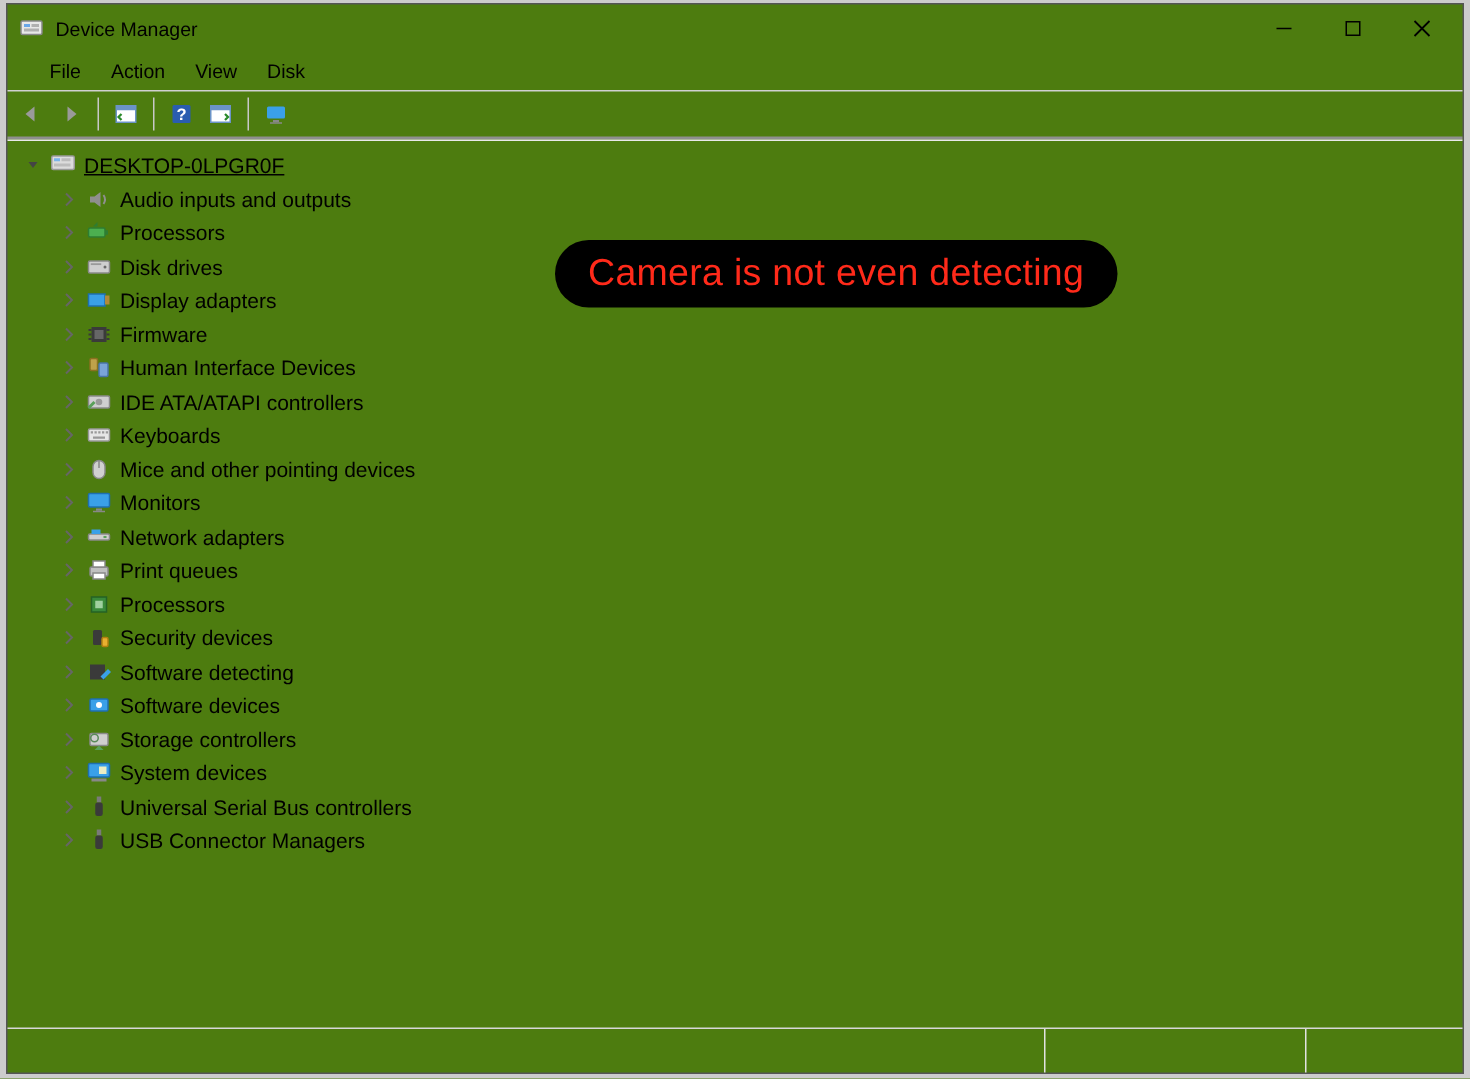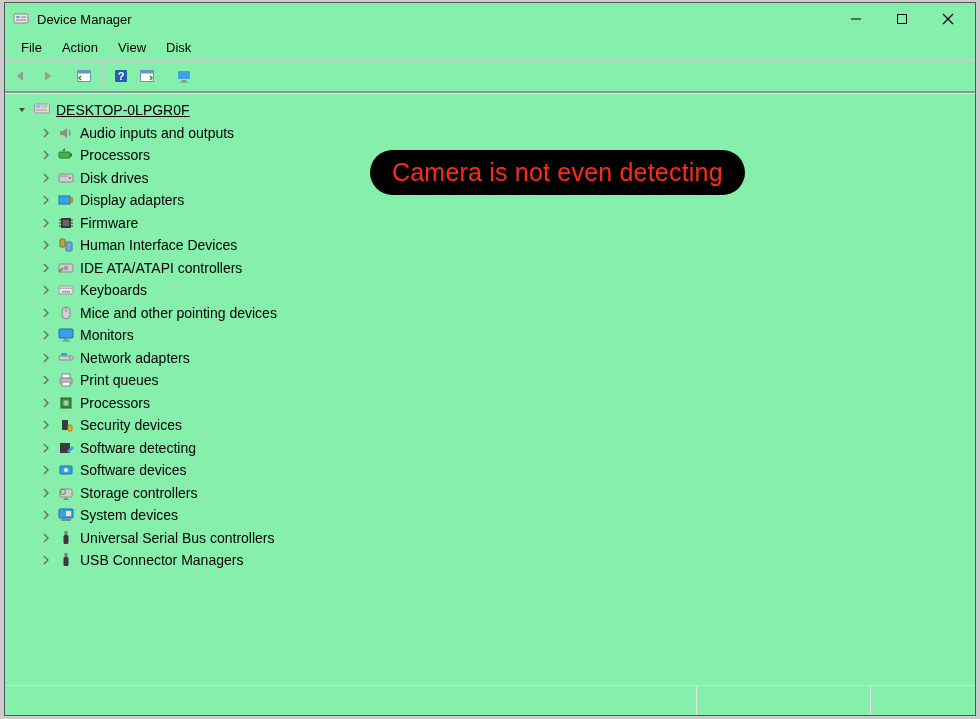--- a/index.html
+++ b/index.html
@@ -9,21 +9,21 @@
   background: #ccc;
   width: 980px;
   height: 719px;
   overflow: hidden;
   position: relative;
 }
 .window {
   position: absolute;
   left: 4px; top: 2px;
   width: 972px; height: 714px;
-  background: #86efac;
+  background: #4d7c0f;
   border: 1px solid #555;
   display: flex;
   flex-direction: column;
 }
 
 
 .titlebar {
   height: 32px;
   display: flex;
   align-items: center;
@@ -43,21 +43,21 @@
   width: 46px; height: 30px;
   display: flex; align-items: center; justify-content: center;
   font-size: 14px;
 }
 
 
 .menubar {
   height: 26px;
   display: flex;
   align-items: center;
-  padding: 0 6px;
+  padding: 0 18px;
   border-bottom: 1px solid #d0d0d0;
 }
 .menubar-item {
   padding: 3px 10px;
   font-size: 13px;
 }
 
 
 .toolbar {
   height: 32px;
@@ -108,21 +108,21 @@
   width: 18px; height: 18px;
   margin: 0 5px 0 2px;
   display: flex; align-items: center; justify-content: center;
 }
 .tree-row.child { padding-left: 24px; }
 .tree-row.root-row { padding-left: 0; text-decoration: underline; }
 
 
 .annotation {
   position: absolute;
-  left: 370px; top: 150px;
+  left: 370px; top: 160px;
   background: #000;
   color: #ff2a1a;
   font-size: 25px;
   font-family: Arial, sans-serif;
   padding: 8px 22px;
   border-radius: 24px;
   font-weight: 400;
   letter-spacing: 0.2px;
 }
 

